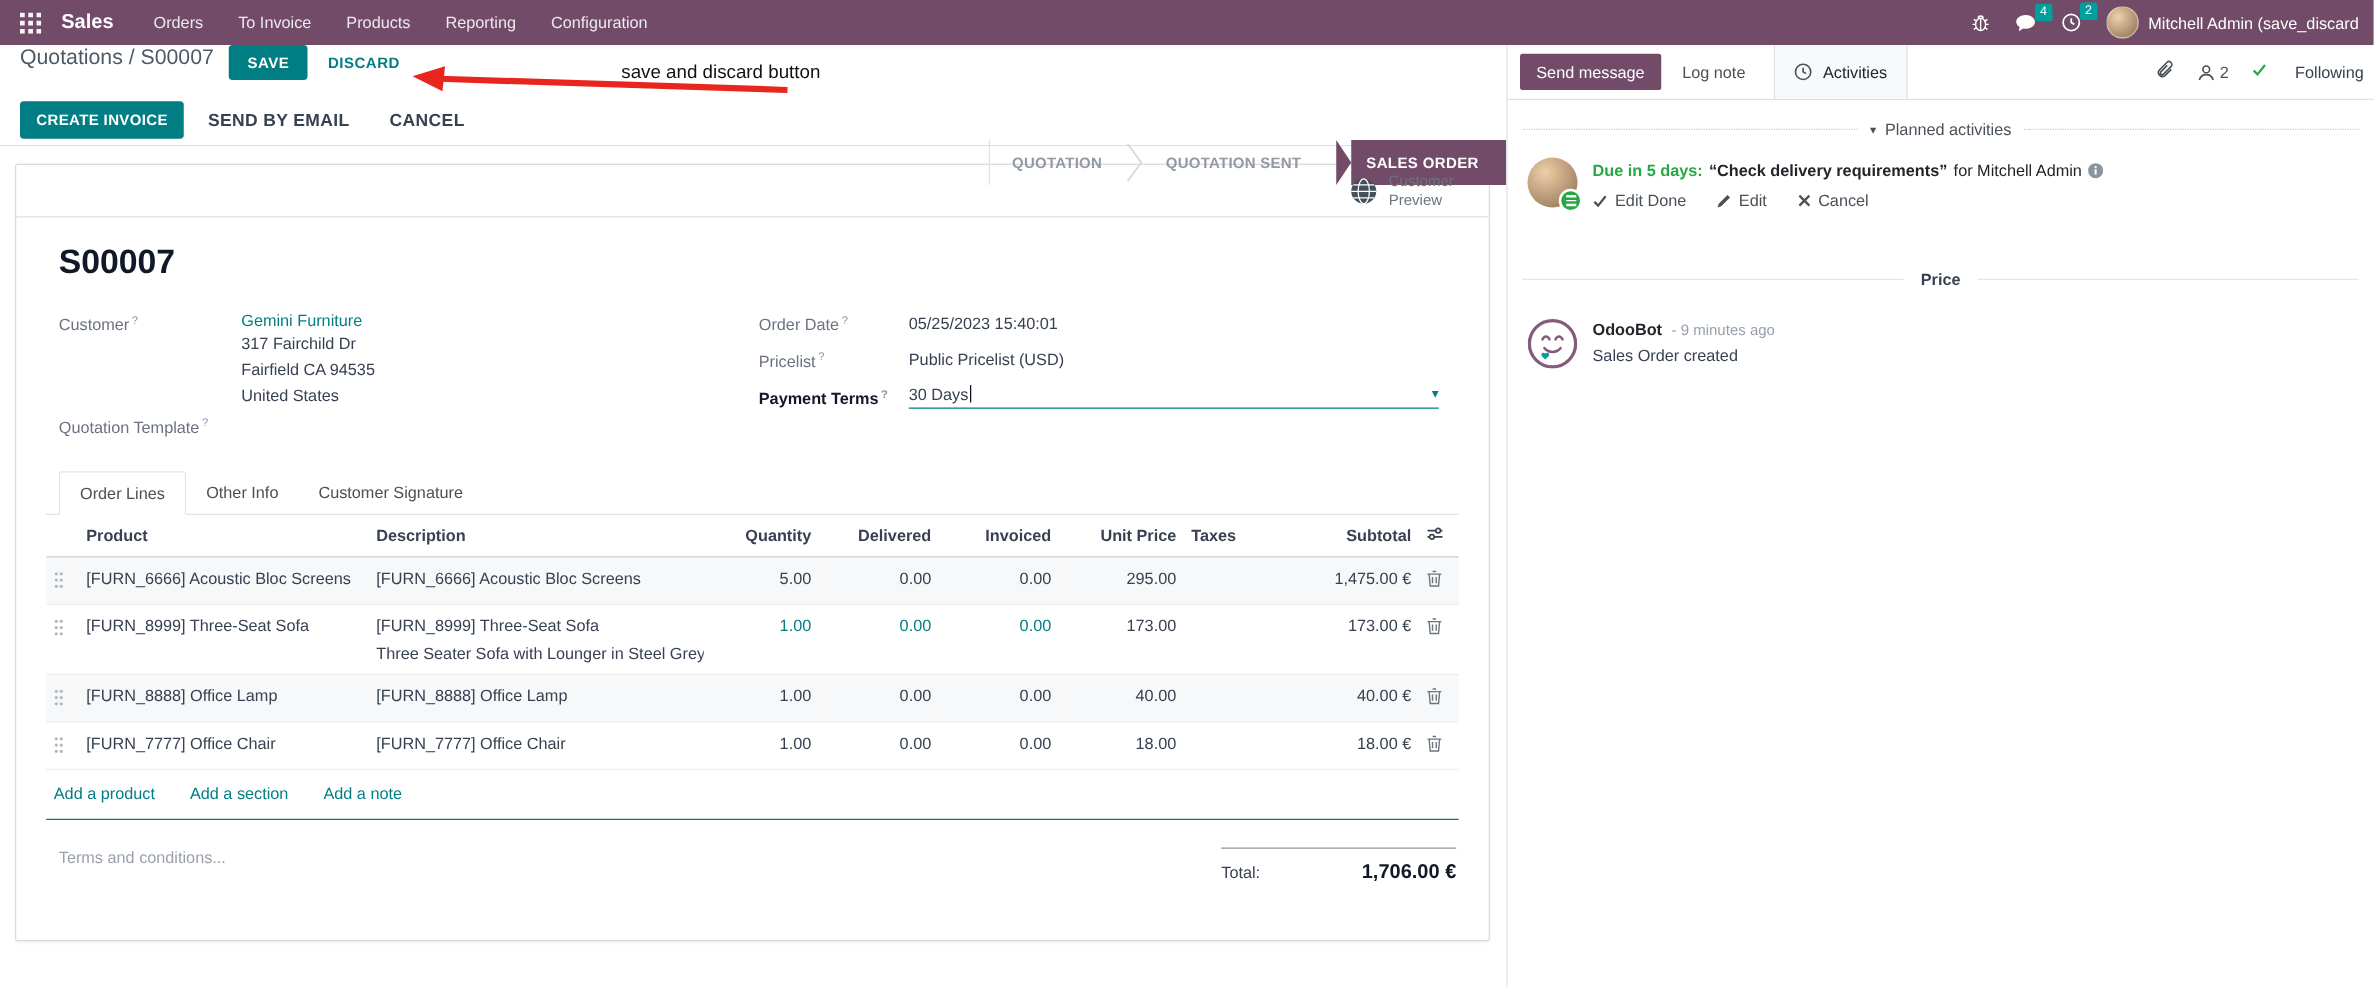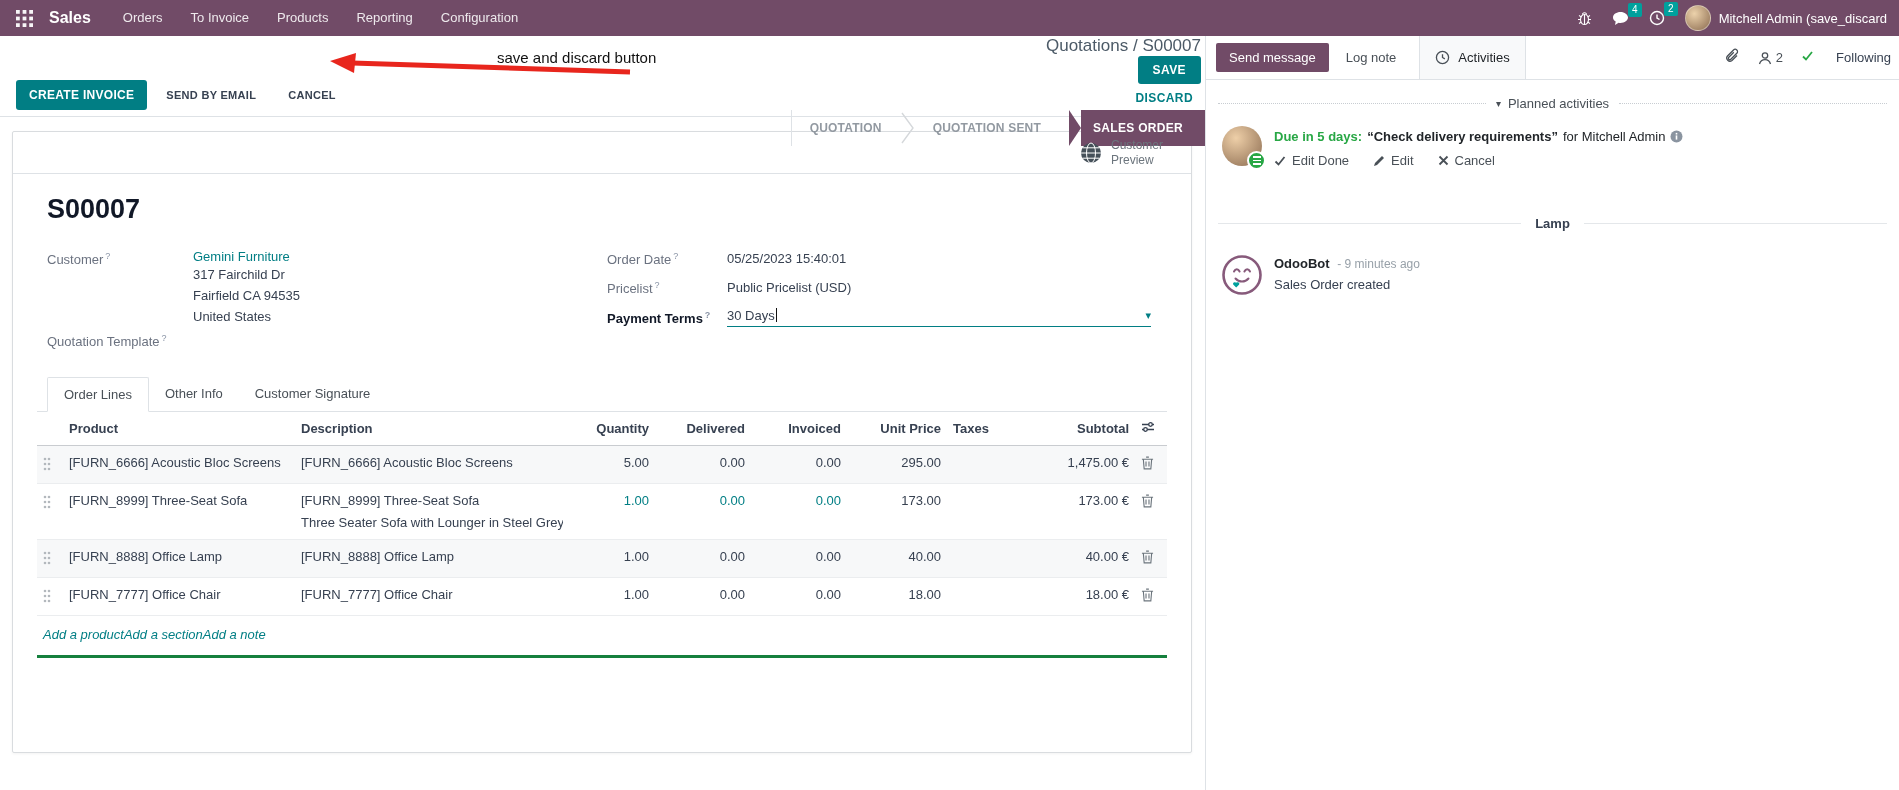--- a/index.html
+++ b/index.html
@@ -21,39 +21,39 @@
     background: radial-gradient(circle at 35% 32%, #ecd2ab, #a0steal 70%, #8a6a4f); 
     background: radial-gradient(circle at 35% 32%, #ecd2ab, #8a6a4f); border:1px solid rgba(255,255,255,.4);}
   .user-name { font-size:13px; color:#fff; white-space:nowrap; }
 
   
   .layout { display:flex; height:754px; }
   .main { width:1205px; min-width:1205px; background:#fff; }
   .chatter { flex:1; min-width:0; border-left:1px solid #dee2e6; background:#fff; }
 
   
-  .control-panel { height:44px; display:flex; align-items:flex-end; padding:0 4px; position:relative;flex-direction:column; }
+  .control-panel { height:44px; display:flex; align-items:flex-start; padding:0 16px; position:relative; }
   .breadcrumb { font-size:17px; color:#4c5a67; white-space:nowrap; }
   .breadcrumb .parent { cursor:pointer; }
   .btn-save { background:#017E84; color:#fff; border:none; border-radius:3px; font-weight:700; font-size:12px; letter-spacing:.4px; padding:7px 15px; margin-left:12px; cursor:pointer; }
   .btn-discard { background:none; border:none; color:#017E84; font-weight:700; font-size:12px; letter-spacing:.4px; padding:7px 8px; margin-left:8px; cursor:pointer; }
   .cp-right { margin-left:auto; display:flex; align-items:center; gap:16px; padding-right:22px; }
   .cp-link { display:flex; align-items:center; gap:6px; color:#374151; cursor:pointer; font-size:13px; }
   .gear-glyph { font-size:15px; color:#374151; line-height:1; }
   .pager { color:#495057; margin-left:6px; }
   .pager-nav { color:#b6bcc2; font-size:19px; line-height:1; cursor:pointer; padding:0 2px; }
   .btn-new { border:1px solid #017E84; color:#017E84; background:#fff; border-radius:3px; font-size:13px; padding:5px 15px; margin-left:6px; cursor:pointer; }
   .annotation-text { position:absolute; left:497px; top:13px; font-size:15px; color:#111; }
   .annotation-arrow { position:absolute; left:330px; top:16px; overflow:visible; pointer-events:none; }
 
   
   .status-row { height:37px; border-bottom:1px solid #dee2e6; display:flex; align-items:stretch;flex-direction:column; }
   .status-left { display:flex; align-items:center; gap:6px; padding-left:16px; }
   .btn-stat-primary { background:#017E84; color:#fff; border:none; border-radius:3px; font-weight:700; font-size:12px; letter-spacing:.3px; padding:8px 13px; cursor:pointer; }
-  .btn-stat { background:none; border:none; color:#374151; font-weight:700; font-size:11px; letter-spacing:.3px; padding:8px 13px; cursor:pointer;text-align:right; }
+  .btn-stat { background:none; border:none; color:#374151; font-weight:700; font-size:14px; letter-spacing:.3px; padding:8px 13px; cursor:pointer;text-align:right; }
   .statusbar { margin-left:auto; display:flex; align-items:center; border-left:1px solid #dee2e6; }
   .status-step { color:#9299a1; font-weight:700; font-size:12px; letter-spacing:.2px; padding:0 18px; cursor:pointer; }
   .status-chev { display:flex; align-items:center; }
   .status-active-wrap { display:flex; align-items:stretch; height:100%; margin-left:10px; cursor:pointer; }
   .arrow-tip { width:0; height:0; border-top:18px solid transparent; border-bottom:18px solid transparent; border-left:12px solid #714B67; }
   .status-active { background:#714B67; color:#fff; font-weight:700; font-size:12px; letter-spacing:.3px; display:flex; align-items:center; padding:0 22px 0 12px; }
 
   
   .card { margin:14px 12px 0; width:1180px; height:622px; background:#fff; border:1px solid #d9dcdf; border-radius:2px; box-shadow:0 1px 3px rgba(0,0,0,.05); }
   .card-header { height:42px; border-bottom:1px solid #dee2e6; display:flex; align-items:center; justify-content:flex-end; padding:0 22px; }
@@ -89,21 +89,21 @@
   .lines-table th.num { text-align:right; }
   .lines-table td { padding:9px 6px; vertical-align:top; color:#374151; overflow:hidden; white-space:nowrap; }
   .lines-table td.num { text-align:right; }
   tr.line { border-bottom:1px solid #ebedef; }
   tr.line.shaded { background:#f7f8f9; }
   .teal { color:#017E84 !important; }
   .desc2 { margin-top:7px; color:#374151; }
   .handle-cell { padding-top:11px !important; cursor:grab; }
   .trash-cell { cursor:pointer; padding-top:10px !important; }
   .th-icon { text-align:right; cursor:pointer; }
-  .links-row { display:flex; padding:11px 6px 13px; border-bottom:3px solid #15803d;font-style:italic; }
+  .links-row { display:flex; gap:28px; padding:11px 6px 13px; border-bottom:1px solid #15803d; }
   .add-link { color:#017E84; cursor:pointer; }
 
   
   .sheet-footer { display:flex; margin:22px 0 0 10px; }
   .terms { color:#9aa1a9; cursor:text; }
   .total-box { margin-left:auto; width:188px; border-top:1px solid #8d949b; padding-top:10px; display:flex; align-items:baseline; margin-right:2px; }
   .total-label { color:#374151; }
   .total-value { margin-left:auto; font-weight:700; font-size:16px; color:#111827; }
 
   
@@ -408,20 +408,27 @@
               </tr>
             </tbody>
         </table>
 
         <div class="links-row">
           <span class="add-link">Add a product</span>
           <span class="add-link">Add a section</span>
           <span class="add-link">Add a note</span>
         </div>
 
+        <div class="sheet-footer">
+          <span class="terms">Terms and conditions...</span>
+          <span class="total-box">
+            <span class="total-label">Total:</span>
+            <span class="total-value">1,706.00 €</span>
+          </span>
+        </div>
       </div>
     </div>
   </div>
 
   <div class="chatter">
     <div class="chatter-top">
       <button class="btn-send">Send message</button>
       <button class="btn-log">Log note</button>
       <span class="activities-wrap">
         <svg width="15" height="15" viewBox="0 0 16 16" fill="none" stroke="#495057" stroke-width="1.4">
@@ -498,21 +505,21 @@
                 <path d="M1.5 1.5l8 8M9.5 1.5l-8 8" stroke="#495057" stroke-width="1.8"></path>
               </svg>
             <span>Cancel</span>
           </span>
         </span>
       </span>
     </div>
 
     <div class="today-divider">
       <span class="hline"></span>
-      <span class="today-label">Lamp</span>
+      <span class="today-label">Price</span>
       <span class="hline"></span>
     </div>
 
     <div class="message">
       <svg width="40" height="40" viewBox="0 0 40 40">
         <circle cx="20" cy="20" r="18.5" fill="#fff" stroke="#875A7B" stroke-width="2.6"></circle>
         <path d="M12 16.5c1.4-3 4.2-3 5.6 0" stroke="#875A7B" stroke-width="2" fill="none" stroke-linecap="round"></path>
         <path d="M22.4 16.5c1.4-3 4.2-3 5.6 0" stroke="#875A7B" stroke-width="2" fill="none" stroke-linecap="round"></path>
         <path d="M13.5 23.5c3.5 4 9.5 4 13 0" stroke="#875A7B" stroke-width="2" fill="none" stroke-linecap="round"></path>
         <path d="M13.5 27.5c-1.6-.9-3.2.8-2.1 2.3l2.8 2.8 2.8-2.8c1.1-1.5-.5-3.2-2.1-2.3z" fill="#00A09D"></path>

